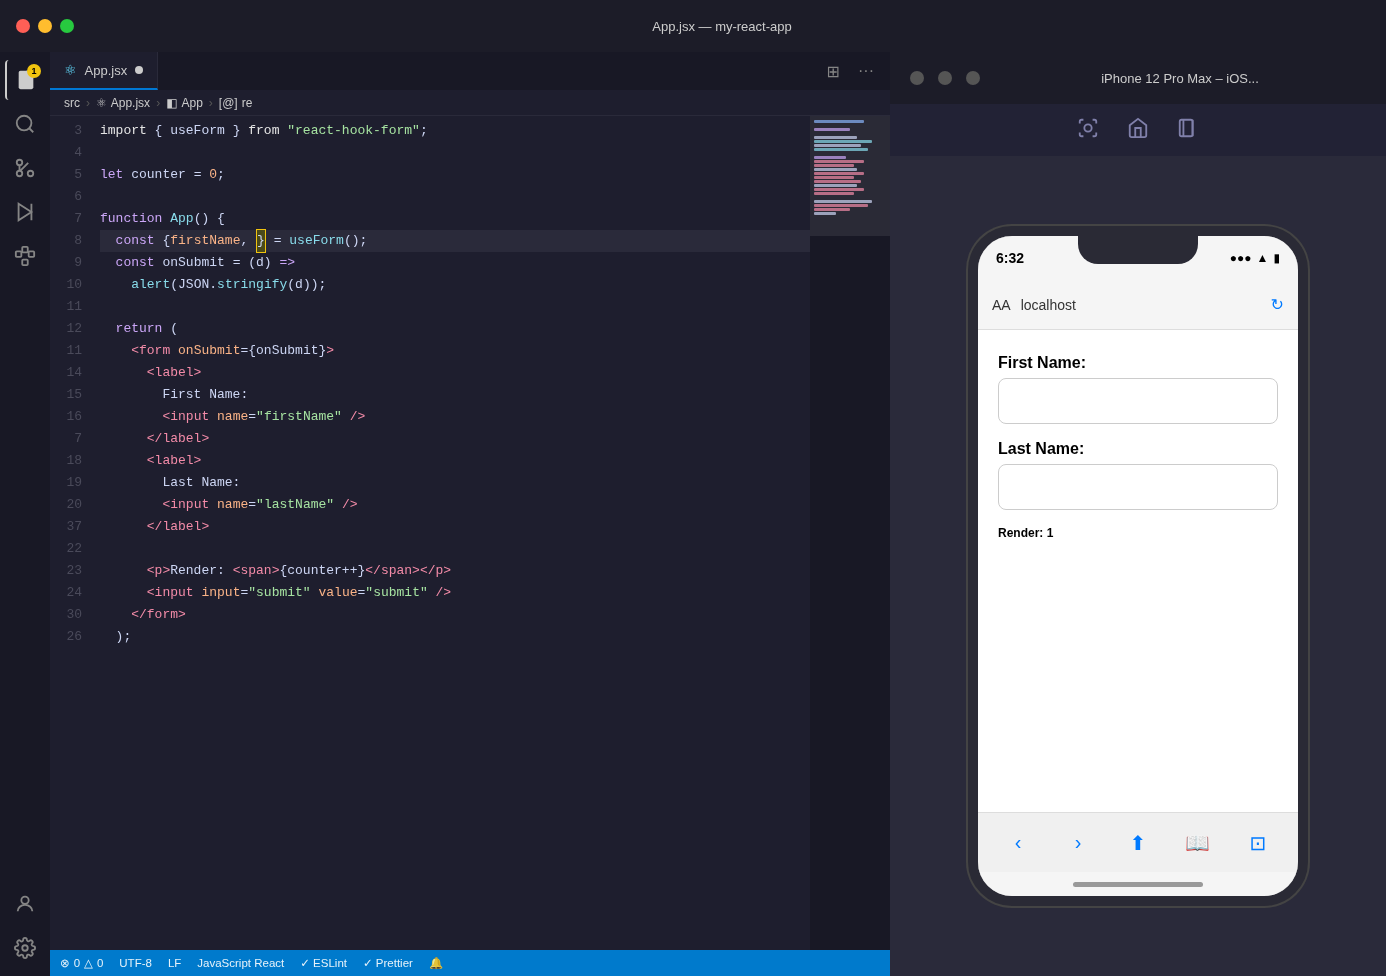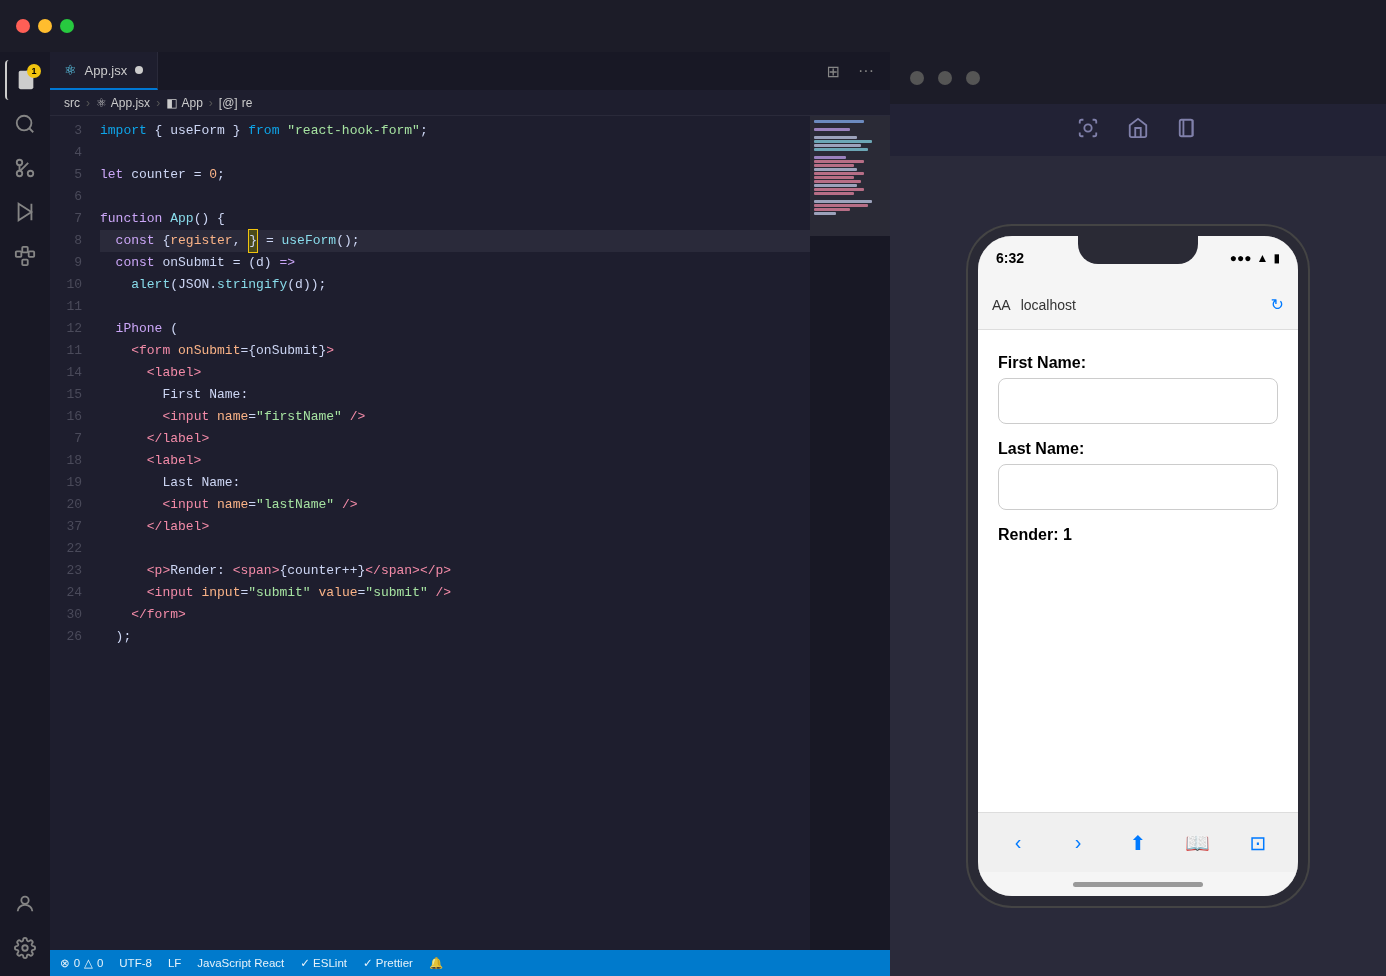--- a/index.html
+++ b/index.html
@@ -195,21 +195,21 @@
       white-space: pre;
       height: 22px;
       display: flex;
       align-items: center;
     }
     .code-line.active-line {
       background: #2a2a3a;
     }
     
     .kw { color: #cba6f7; } 
-    .kw2 { color: #0ea5e9; } 
+    .kw2 { color: #e5e5e5; } 
     .str { color: #a6e3a1; } 
     .fn { color: #89dceb; } 
     .tag { color: #f38ba8; } 
     .attr { color: #fab387; } 
     .num { color: #fab387; } 
     .punct { color: #cdd6f4; }
     .var { color: #cdd6f4; }
     .method { color: #89dceb; }
     .prop { color: #fab387; }
     .highlight-cursor {
@@ -387,21 +387,21 @@
       margin-bottom: 6px;
     }
     .form-input {
       width: 100%;
       height: 46px;
       border: 1.5px solid #ccc;
       border-radius: 8px;
       background: #fff;
     }
     .render-text {
-      font-size: 16px;
+      font-size: 12px;
       font-weight: 700;
       color: #000;
     }
     .submit-btn {
       width: 100%;
       height: 50px;
       background: #e91e8c;
       border: none;
       border-radius: 8px;
       color: #fff;
@@ -456,20 +456,21 @@
   </style>
 </head>
 <body>
 
 <div class="title-bar">
   <div class="traffic-lights">
     <div class="tl-red"></div>
     <div class="tl-yellow"></div>
     <div class="tl-green"></div>
   </div>
+  <div class="title-bar-text">App.jsx — my-react-app</div>
 </div>
 
 <div class="main-content">
 
   <div class="vscode-panel">
     <div class="editor-area">
 
       <div class="activity-bar">
         <div class="activity-icon active">
 
@@ -581,25 +582,25 @@
             <div>24</div>
             <div>30</div>
             <div>26</div>
           </div>
           <div class="code-content">
             <div class="code-line"><span class="kw2">import</span><span class="var"> { useForm } </span><span class="kw2">from</span><span class="str"> "react-hook-form"</span><span class="punct">;</span></div>
             <div class="code-line">&nbsp;</div>
             <div class="code-line"><span class="kw">let</span><span class="var"> counter </span><span class="punct">= </span><span class="num">0</span><span class="punct">;</span></div>
             <div class="code-line">&nbsp;</div>
             <div class="code-line"><span class="kw">function</span><span class="fn"> App</span><span class="punct">() {</span></div>
-            <div class="code-line active-line"><span class="var">  </span><span class="kw">const</span><span class="var"> </span><span class="punct">{</span><span class="prop">register</span><span class="punct">, </span><span class="highlight-cursor">}</span><span class="var"> </span><span class="punct">= </span><span class="fn">useForm</span><span class="punct">();</span></div>
+            <div class="code-line active-line"><span class="var">  </span><span class="kw">const</span><span class="var"> </span><span class="punct">{</span><span class="prop">firstName</span><span class="punct">, </span><span class="highlight-cursor">}</span><span class="var"> </span><span class="punct">= </span><span class="fn">useForm</span><span class="punct">();</span></div>
             <div class="code-line"><span class="var">  </span><span class="kw">const</span><span class="var"> onSubmit </span><span class="punct">= </span><span class="var">(d) </span><span class="kw">=&gt;</span></div>
             <div class="code-line"><span class="var">    </span><span class="fn">alert</span><span class="punct">(</span><span class="var">JSON</span><span class="punct">.</span><span class="method">stringify</span><span class="punct">(d));</span></div>
             <div class="code-line">&nbsp;</div>
-            <div class="code-line"><span class="var">  </span><span class="kw">iPhone</span><span class="var"> </span><span class="punct">(</span></div>
+            <div class="code-line"><span class="var">  </span><span class="kw">return</span><span class="var"> </span><span class="punct">(</span></div>
             <div class="code-line"><span class="var">    </span><span class="tag">&lt;form</span><span class="var"> </span><span class="attr">onSubmit</span><span class="punct">={onSubmit}</span><span class="tag">&gt;</span></div>
             <div class="code-line"><span class="var">      </span><span class="tag">&lt;label&gt;</span></div>
             <div class="code-line"><span class="var">        First Name:</span></div>
             <div class="code-line"><span class="var">        </span><span class="tag">&lt;input</span><span class="var"> </span><span class="attr">name</span><span class="punct">=</span><span class="str">"firstName"</span><span class="var"> </span><span class="tag">/&gt;</span></div>
             <div class="code-line"><span class="var">      </span><span class="tag">&lt;/label&gt;</span></div>
             <div class="code-line"><span class="var">      </span><span class="tag">&lt;label&gt;</span></div>
             <div class="code-line"><span class="var">        Last Name:</span></div>
             <div class="code-line"><span class="var">        </span><span class="tag">&lt;input</span><span class="var"> </span><span class="attr">name</span><span class="punct">=</span><span class="str">"lastName"</span><span class="var"> </span><span class="tag">/&gt;</span></div>
             <div class="code-line"><span class="var">      </span><span class="tag">&lt;/label&gt;</span></div>
             <div class="code-line">&nbsp;</div>
@@ -657,20 +658,21 @@
       </div>
     </div>
   </div>
 
   <div class="ios-panel">
 
     <div class="ios-title-bar">
       <div class="ios-tl-btn"></div>
       <div class="ios-tl-btn"></div>
       <div class="ios-tl-btn"></div>
+      <div class="ios-panel-title">iPhone 12 Pro Max – iOS...</div>
     </div>
 
     <div class="ios-toolbar">
       <div class="ios-tool-icon">
         <svg width="22" height="22" viewBox="0 0 24 24" fill="none" stroke="currentColor" stroke-width="2">
             <circle cx="12" cy="12" r="4"></circle>
             <path d="M3 7V5a2 2 0 0 1 2-2h2M17 3h2a2 2 0 0 1 2 2v2M21 17v2a2 2 0 0 1-2 2h-2M7 21H5a2 2 0 0 1-2-2v-2"></path>
           </svg>
       </div>
       <div class="ios-tool-icon">

